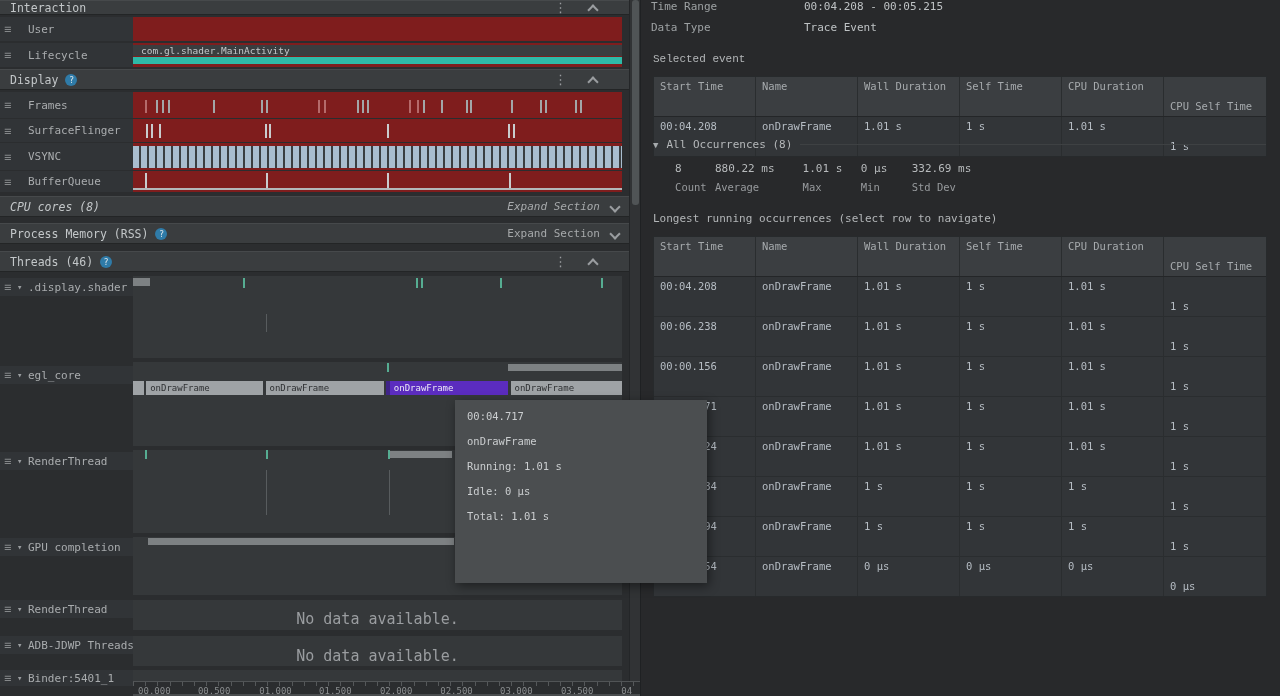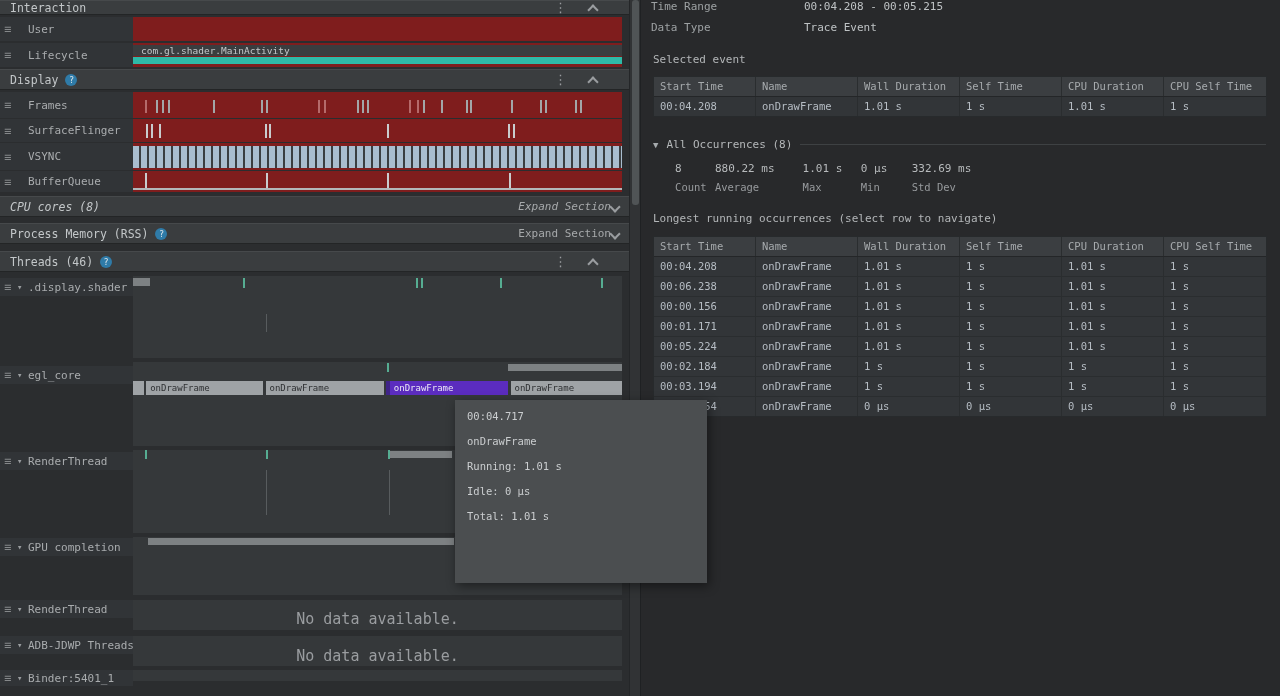--- a/index.html
+++ b/index.html
@@ -11,21 +11,21 @@
   .right-panel{position:absolute;left:640px;top:0;width:640px;height:696px;background:#28292b;border-left:1px solid #1f2123;overflow:hidden;}
 
   
   .sec{position:absolute;left:0;width:629px;background:#3a3d3f;border-top:1px solid #46494b;border-bottom:1px solid #232526;display:flex;align-items:center;padding:0 10px;color:#c3c7c9;font-size:11.5px;}
   .sec .help{margin-left:7px;}
   .help{display:inline-block;width:12px;height:12px;border-radius:50%;background:#2f7ba8;color:#dfe6ea;font-size:8.5px;line-height:12px;text-align:center;flex:0 0 auto;}
   .kebab{position:absolute;right:62px;color:#9a9da0;font-size:13px;cursor:pointer;}
   .chev{position:absolute;right:32px;width:8px;height:8px;cursor:pointer;}
   .chev::before{content:'';position:absolute;left:0;top:2px;width:6px;height:6px;border-left:2px solid #9a9da0;border-top:2px solid #9a9da0;}
   .chev.up::before{transform:rotate(45deg);}
-  .expand{margin-left:auto;display:flex;align-items:center;gap:0;color:#a6a9ab;font-size:11px;cursor:pointer;}
+  .expand{margin-left:auto;display:flex;align-items:center;gap:11px;color:#a6a9ab;font-size:11px;cursor:pointer;}
   .expand .dn{width:8px;height:8px;position:relative;}
   .expand .dn::before{content:'';position:absolute;left:0;top:0;width:6px;height:6px;border-left:2px solid #9a9da0;border-top:2px solid #9a9da0;transform:rotate(-135deg);}
 
   
   .rlabel{position:absolute;left:0;width:133px;background:#313437;display:flex;align-items:center;color:#a9acae;font-size:11px;overflow:hidden;white-space:nowrap;}
   .rlabel .grip{position:absolute;left:4px;color:#85888a;font-size:12px;}
   .rlabel .caret{position:absolute;left:17px;color:#9a9da0;font-size:9px;}
   .rlabel .txt{margin-left:28px;}
   .lane{position:absolute;left:133px;width:489px;background:#7f1d1d;overflow:hidden;}
   .lane.thread{background:#35383a;}
@@ -59,21 +59,21 @@
   .scrollbar{position:absolute;left:629px;top:0;width:11px;height:696px;background:#313335;border-left:1px solid #242628;}
   .scrollbar .thumb{position:absolute;left:2px;top:0;width:7px;height:205px;background:#505456;border-radius:3px;}
 
   
   .kv{position:absolute;left:10px;top:0;display:grid;grid-template-columns:153px auto;row-gap:8px;color:#9da1a3;}
   .kv .val{color:#bfc3c5;}
   .rp-heading{position:absolute;left:12px;color:#b3b6b8;font-size:11px;}
   .tbl{position:absolute;left:12px;width:614px;background:#323538;border:1px solid #272a2c;}
   .trow{display:grid;grid-template-columns:repeat(6,1fr);}
   .trow > div{padding:2px 6px;border-right:1px solid #2a2d2f;overflow:hidden;white-space:nowrap;font-size:10.5px;line-height:15px;}
-  .trow > div:last-child{border-right:none;}
+  .trow > div:last-child{border-right:none;margin-top:20px;}
   .thead{background:#3b3e41;color:#a6aaad;border-bottom:1px solid #242628;}
   .tbody .trow{color:#b6bdc4;border-bottom:1px solid #2a2d2f;cursor:pointer;}
   .tbody .trow:last-child{border-bottom:none;}
 
   .occ{position:absolute;left:12px;right:14px;display:flex;align-items:center;gap:8px;color:#b5b8ba;}
   .occ .tri{font-size:9px;color:#a6aaad;cursor:pointer;}
   .occ .rule{flex:1;height:1px;background:#3e4143;}
   .stats{position:absolute;left:12px;right:14px;height:40px;}
   .stat{position:absolute;top:0;}
   .stat .v{color:#b7babc;margin-bottom:6px;white-space:nowrap;}
@@ -302,36 +302,50 @@
     <span class="txt">ADB-JDWP Threads</span>
   </div>
 
   <div class="lane thread" style="top:670px;height:11px;"></div>
   <div class="rlabel" style="top:670px;height:16px;">
     <span class="grip">≡</span>
     <span class="caret">▾</span>
     <span class="txt">Binder:5401_1</span>
   </div>
 
+  <div class="axis">
+    <div class="minor"></div>
+    <div>
+        <span style="left: 1%;">00.000</span>
+        <span style="left: 12.8%;">00.500</span>
+        <span style="left: 24.9%;">01.000</span>
+        <span style="left: 36.7%;">01.500</span>
+        <span style="left: 48.7%;">02.000</span>
+        <span style="left: 60.6%;">02.500</span>
+        <span style="left: 72.4%;">03.000</span>
+        <span style="left: 84.4%;">03.500</span>
+        <span style="left: 96.3%;">04</span>
+      </div>
+  </div>
 
   <div class="scrollbar">
     <div class="thumb"></div>
   </div>
 </div>
 
 <div class="right-panel">
 
   <div class="kv">
     <span>Time Range</span>
     <span class="val">00:04.208 - 00:05.215</span>
     <span>Data Type</span>
     <span class="val">Trace Event</span>
   </div>
 
-  <div class="rp-heading" style="top:53px;">Selected event</div>
+  <div class="rp-heading" style="top:53px;font-family:Liberation Mono, monospace;">Selected event</div>
 
   <div class="tbl" style="top:76px;">
     <div class="trow thead">
         <div>Start Time</div>
         <div>Name</div>
         <div>Wall Duration</div>
         <div>Self Time</div>
         <div>CPU Duration</div>
         <div>CPU Self Time</div>
       </div>

